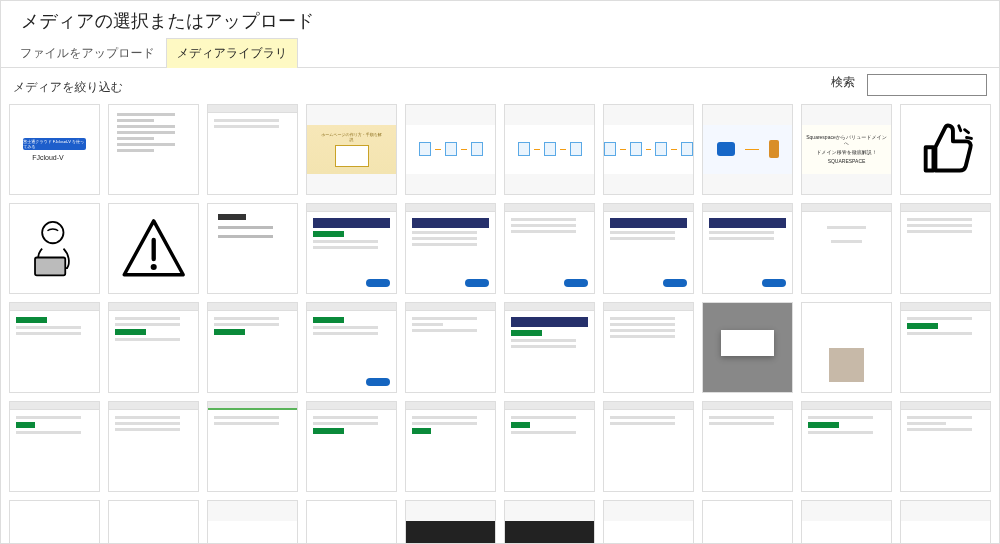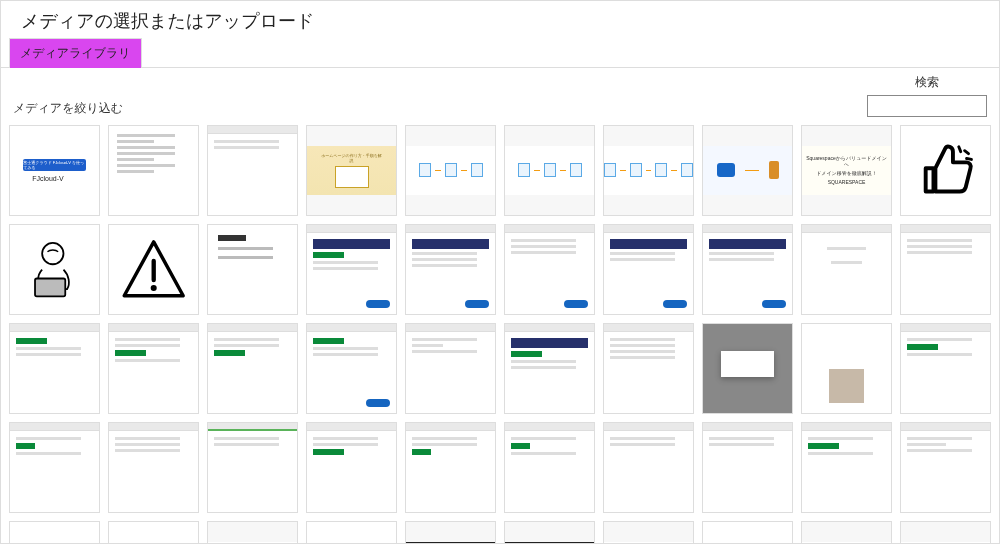--- a/index.html
+++ b/index.html
@@ -13,37 +13,37 @@
     overflow: hidden;
     border: 1px solid #ddd;
   }
   .modal { width: 100%; height: 100%; display: flex; flex-direction: column; }
   .modal-title { font-size: 18px; font-weight: 400; padding: 8px 20px 4px; }
   .tabs { display: flex; border-bottom: 1px solid #ddd; padding: 0 8px; }
   .tab {
     padding: 6px 10px; font-size: 12px; color: #555; cursor: pointer;
     border: 1px solid transparent; border-bottom: none; position: relative; top: 1px;
   }
-  .tab.active { border-color: #ddd; background: #d946ef; color: #222; }
+  .tab.active { border-color: #ddd; background: #fef9c3; color: #222; }
   .toolbar {
     display: flex; justify-content: space-between; align-items: flex-end;
     padding: 6px 12px 8px;
   }
   .filter-block { display: flex; flex-direction: column; gap: 4px; }
   .filter-label { font-size: 12px; color: #333; }
   .date-select {
     font-size: 12px; padding: 2px 20px 2px 6px; border: 1px solid #888;
     background: #fff; appearance: none; position: relative;
   }
   .select-wrap { position: relative; display: inline-block; }
   .select-wrap::after {
     content: ""; position: absolute; right: 6px; top: 50%; transform: translateY(-30%);
     border: 4px solid transparent; border-top-color: #555; pointer-events: none;
   }
-  .search-block { display: flex; flex-direction: column; gap: 4px; align-items: center; }
+  .search-block { display: flex; gap: 12px; align-items: flex-start; }
   .search-label { font-size: 12px; color: #333; }
   .search-input {
     font-size: 12px; padding: 3px 6px; border: 1px solid #888; width: 120px;
   }
   .grid-wrap { flex: 1; overflow-y: auto; padding: 0 8px 8px; }
   .grid {
     display: grid; grid-template-columns: repeat(10, 1fr); gap: 8px;
   }
   .thumb {
     aspect-ratio: 1/1; border: 1px solid #ddd; background: #f7f7f7;
@@ -107,20 +107,21 @@
   .grid-wrap::-webkit-scrollbar { width:10px; }
   .grid-wrap::-webkit-scrollbar-thumb { background:#ccc; border-radius:5px; }
 </style>
 </head>
 <body>
 
 <div class="modal">
   <div class="modal-title">メディアの選択またはアップロード</div>
 
   <div class="tabs">
+    <div class="tab">ファイルをアップロード</div>
     <div class="tab active">メディアライブラリ</div>
   </div>
 
   <div class="toolbar">
     <div class="filter-block">
       <span class="filter-label">メディアを絞り込む</span>
     </div>
     <div class="search-block">
       <span class="search-label">検索</span>
       <input class="search-input" type="text" value="" style="">

